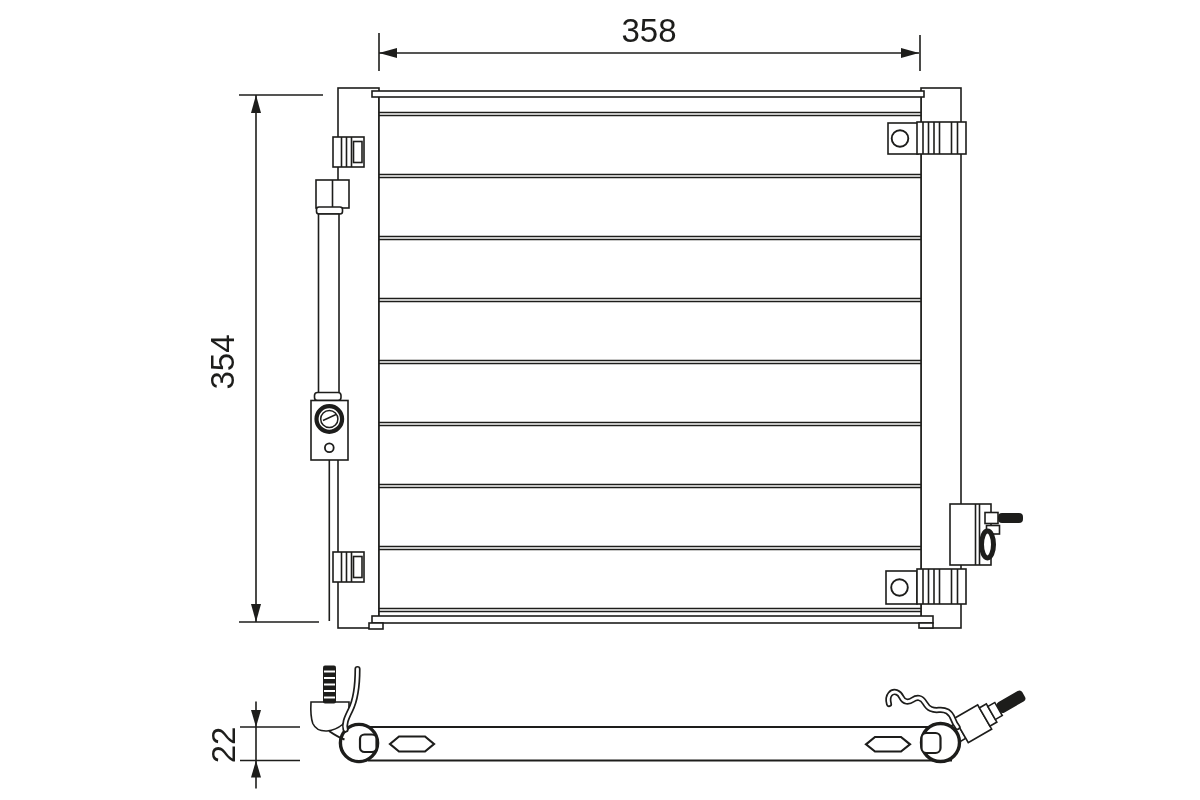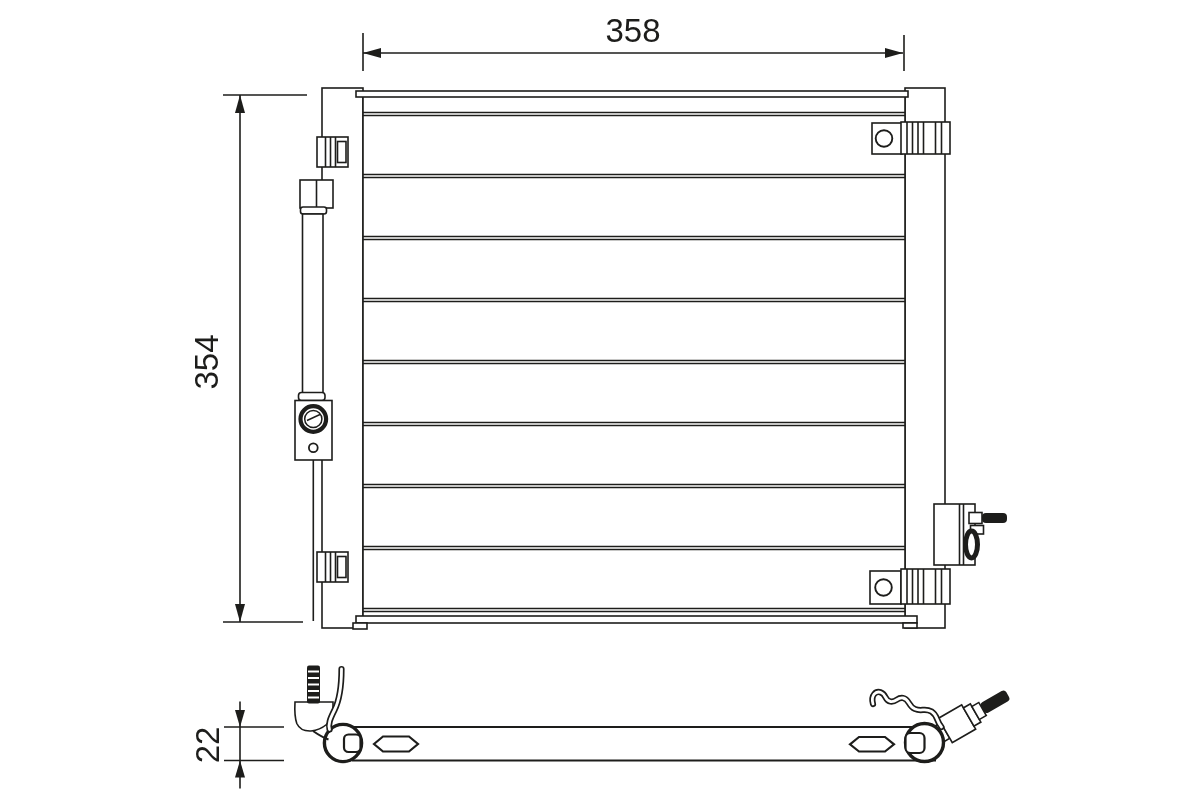--- a/index.html
+++ b/index.html
@@ -1,21 +1,21 @@
 <!DOCTYPE html>
 <html style="--line: #1d1d1b; --bg: #ffffff;"><head>
 <meta charset="utf-8">
 <style>
   html,body{margin:0;padding:0;}
   body{
     width:1200px;height:800px;overflow:hidden;
     background:var(--bg,#ffffff);
     font-family:"Liberation Sans", sans-serif;
   }
-  .canvas{width:988px;height:800px;position:relative;}
+  .canvas{width:988px;height:800px;position:relative;margin-left:16px;}
   svg{display:block;}
   .ln{stroke:var(--line,#1d1d1b);stroke-width:1.6;fill:none;stroke-linecap:butt;}
   .t{stroke-width:1.4;}
   .b2{stroke-width:2;}
   .shape{fill:var(--bg,#ffffff);stroke:var(--line,#1d1d1b);stroke-width:1.6;}
   .shape2{fill:var(--bg,#ffffff);stroke:var(--line,#1d1d1b);stroke-width:2.2;}
   .thickc{fill:var(--bg,#ffffff);stroke:var(--line,#1d1d1b);stroke-width:3.4;}
   .fillb{fill:var(--line,#1d1d1b);stroke:none;}
   .strip{stroke:var(--line,#1d1d1b);stroke-width:6.2;fill:none;stroke-linecap:round;}
   .stripcore{stroke:var(--bg,#ffffff);stroke-width:2.8;fill:none;stroke-linecap:round;}

